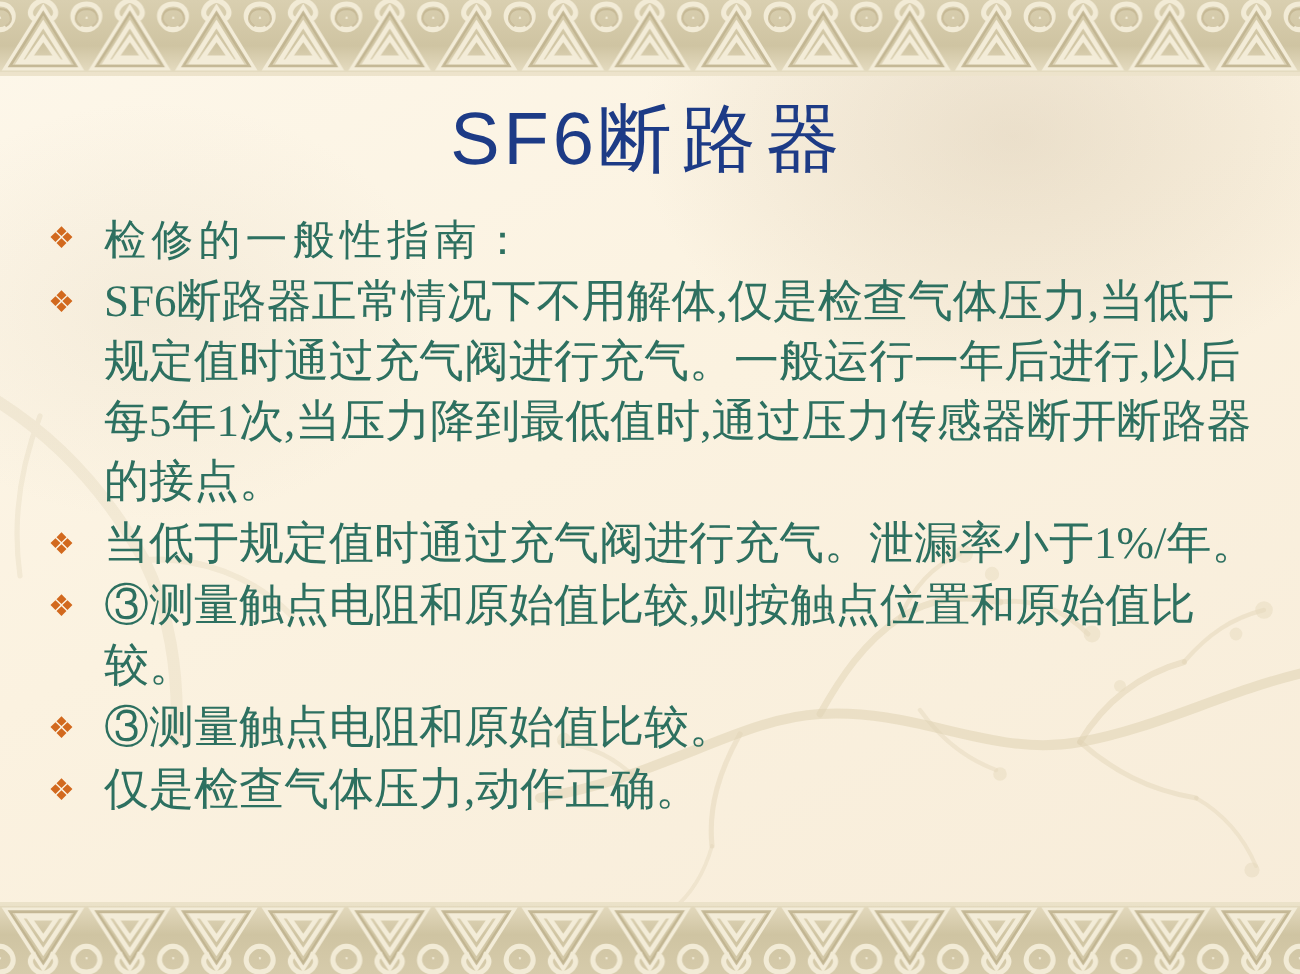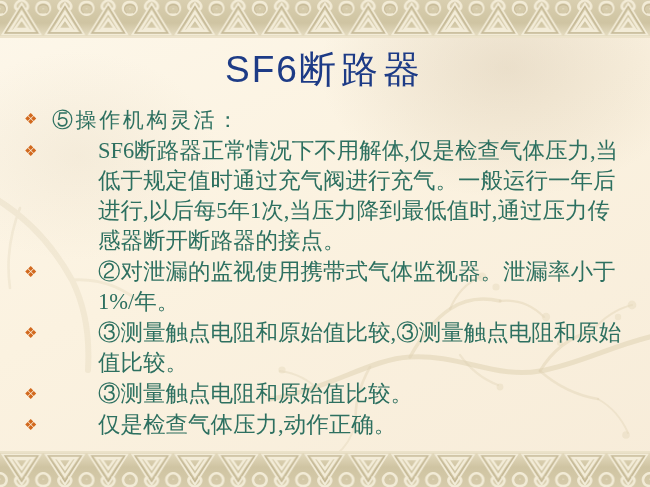--- a/index.html
+++ b/index.html
@@ -96,21 +96,21 @@
     font-family: "DejaVu Sans", sans-serif;
   }
   .bullet-text {
     flex: 1 1 auto;
     color: #2d7060;
     font-size: 22.5px;
     line-height: 30px;
     letter-spacing: 0.3px;
     text-indent: 0;
   }
-  .bullet-text.compact { letter-spacing: 0px; margin-left: 46px; }
+  .bullet-text.compact { letter-spacing: 0px; }
   .bullet-text.wide { letter-spacing: 2.0px; }
   .row-small .bullet-text { font-size: 21px; letter-spacing: 2.6px; }
   .row-small .bullet-mark { line-height: 28px; }
 </style>
 </head>
 <body>
 
 <div class="slide">
 
   <div class="watermark wm-branch">
@@ -219,36 +219,36 @@
       <rect x="0" y="0" width="650" height="2" fill="#efe6cf" opacity="0.6"></rect>
     </svg>
   </div>
 
   <div class="title"><span>SF6</span><span class="cjk">断路器</span></div>
 
   <div class="body">
 
     <div class="bullet-row row-small">
       <div class="bullet-mark">❖</div>
-      <div class="bullet-text wide">⑤操作机构灵活：</div>
+      <div class="bullet-text wide">检修的一般性指南：</div>
     </div>
 
     <div class="bullet-row">
       <div class="bullet-mark">❖</div>
       <div class="bullet-text compact">SF6断路器正常情况下不用解体,仅是检查气体压力,当低于规定值时通过充气阀进行充气。一般运行一年后进行,以后每5年1次,当压力降到最低值时,通过压力传感器断开断路器的接点。</div>
     </div>
 
     <div class="bullet-row">
       <div class="bullet-mark">❖</div>
-      <div class="bullet-text compact">②对泄漏的监视使用携带式气体监视器。泄漏率小于1%/年。</div>
-    </div>
-
-    <div class="bullet-row">
-      <div class="bullet-mark">❖</div>
-      <div class="bullet-text compact">③测量触点电阻和原始值比较,③测量触点电阻和原始值比较。</div>
+      <div class="bullet-text compact">当低于规定值时通过充气阀进行充气。泄漏率小于1%/年。</div>
+    </div>
+
+    <div class="bullet-row">
+      <div class="bullet-mark">❖</div>
+      <div class="bullet-text compact">③测量触点电阻和原始值比较,则按触点位置和原始值比较。</div>
     </div>
 
     <div class="bullet-row">
       <div class="bullet-mark">❖</div>
       <div class="bullet-text compact">③测量触点电阻和原始值比较。</div>
     </div>
 
     <div class="bullet-row">
       <div class="bullet-mark">❖</div>
       <div class="bullet-text compact">仅是检查气体压力,动作正确。</div>

